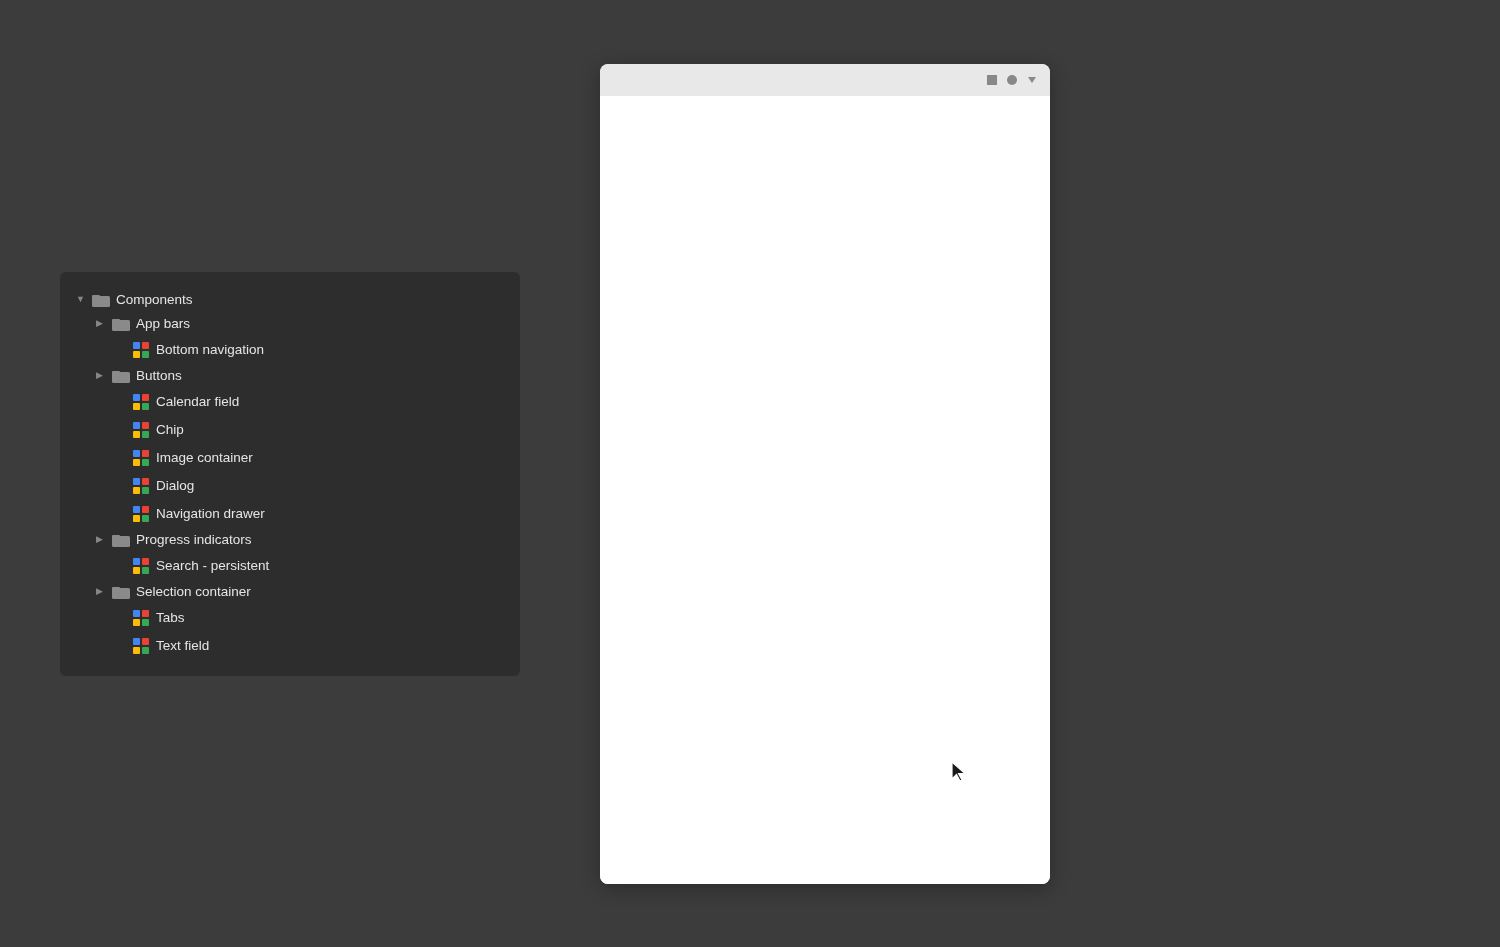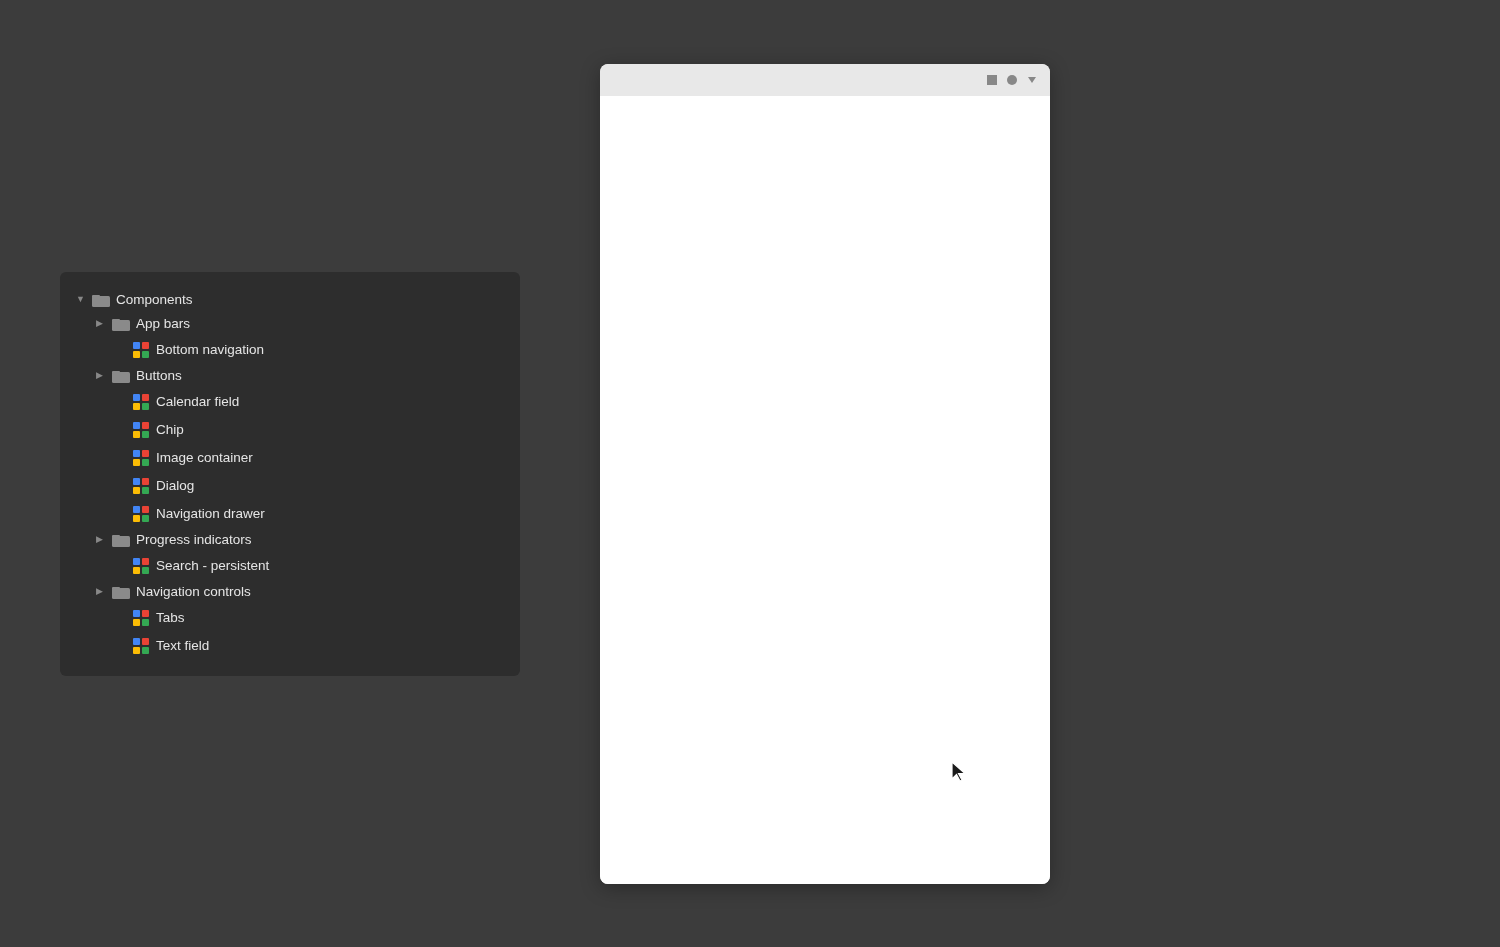--- a/index.html
+++ b/index.html
@@ -266,21 +266,21 @@
     </svg>
         </span>
         <span class="label">Search - persistent</span>
       </div>
       <div class="tree-item indent-1">
         <span class="arrow-right">▶</span>
         <span class="folder-icon"><svg viewBox="0 0 18 14" fill="none">
       <rect x="0" y="3" width="18" height="11" rx="1.5" fill="#8a8a8a"></rect>
       <rect x="0" y="2" width="8" height="3" rx="1" fill="#8a8a8a"></rect>
     </svg></span>
-        <span class="label">Navigation controls</span>
+        <span class="label">Selection container</span>
       </div>
       <div class="tree-item indent-2">
         <span style="display:inline-block;width:10px;"></span>
         <span class="comp-icon">
           <svg viewBox="0 0 18 18" fill="none">
       <rect x="1" y="1" width="7" height="7" rx="1" fill="#4285f4"></rect>
       <rect x="10" y="1" width="7" height="7" rx="1" fill="#ea4335"></rect>
       <rect x="1" y="10" width="7" height="7" rx="1" fill="#fbbc05"></rect>
       <rect x="10" y="10" width="7" height="7" rx="1" fill="#34a853"></rect>
     </svg>

